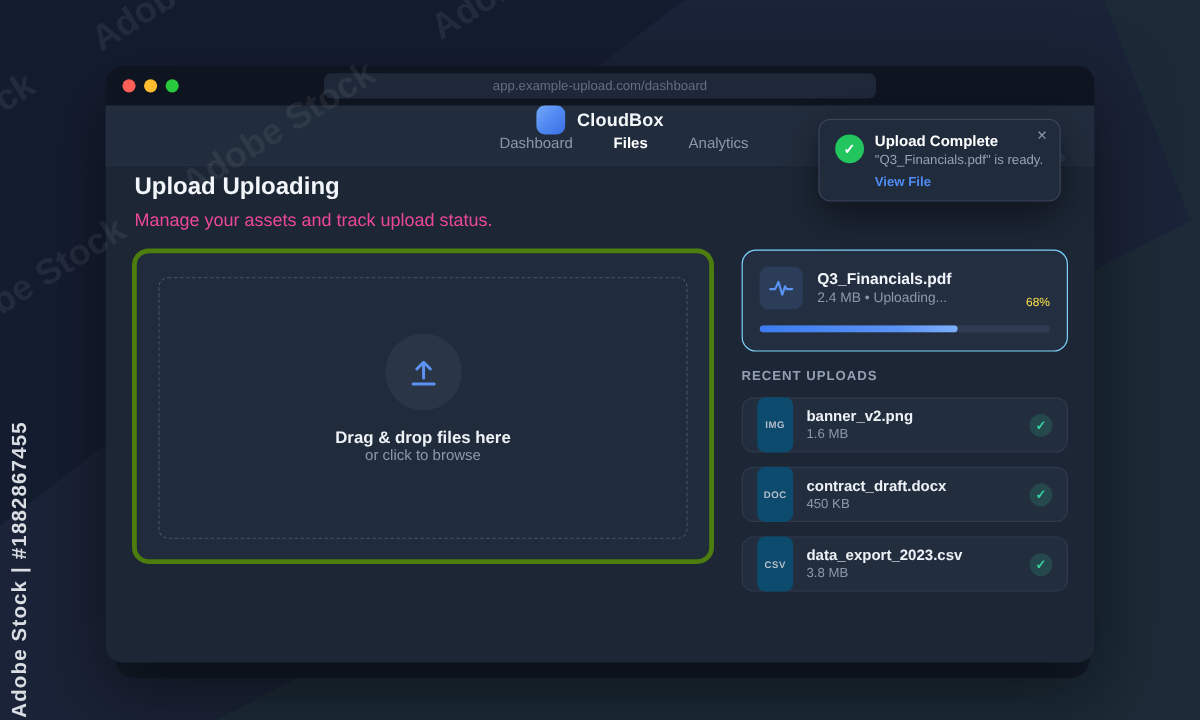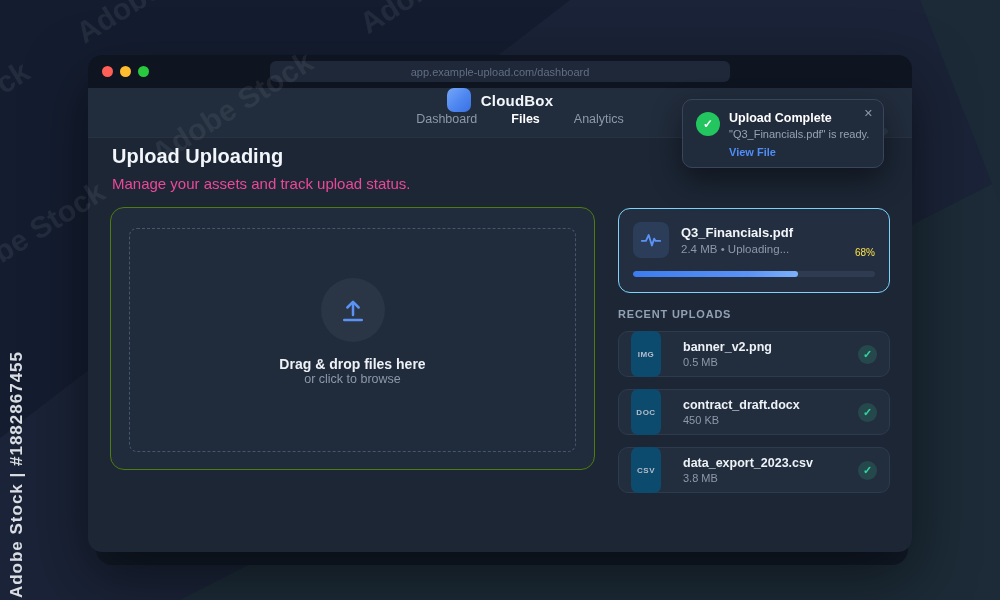--- a/index.html
+++ b/index.html
@@ -45,21 +45,21 @@
   .nav-links { display:flex; gap:34px; margin-left:40px; }
   .nav-link { font-size:12.5px; color:#8d98aa; cursor:pointer; }
   .nav-link.active { color:#ffffff; font-weight:700; }
   .avatar { margin-left:auto; width:26px; height:26px; border-radius:50%; background:#2c394b; }
 
   .page-title { position:absolute; left:24px; top:90px; font-size:20px; font-weight:700; color:#f2f5f9; }
   .page-subtitle { position:absolute; left:24px; top:120px; font-size:15px; color:#ec4899; }
 
   
   .drop-card { position:absolute; left:22px; top:152px; width:485px; height:263px;
-               background:#202b3b; border:1px solid #4d7c0f; border-radius:14px; }
+               background:#202b3b; border:4px solid #4d7c0f; border-radius:14px; }
   .drop-dashed { position:absolute; inset:20px 18px 17px 18px; border:1.5px dashed #46566d;
                  border-radius:8px; display:flex; flex-direction:column; align-items:center;
                  justify-content:center; cursor:pointer; }
   .upload-circle { width:64px; height:64px; border-radius:50%; background:#2a3546;
                    display:flex; align-items:center; justify-content:center; margin-bottom:14px;
                    transform:translateY(-8px); }
   .drop-headline { font-size:14px; font-weight:700; color:#eef2f7; transform:translateY(-8px); }
   .drop-subtext  { font-size:12.5px; color:#8d98aa; margin-top:0; transform:translateY(-8px); }
 
   
@@ -77,21 +77,21 @@
   .progress-fill { height:100%; border-radius:3px;
                    background:linear-gradient(90deg,#3c7cf0 0%,#5b93f5 70%,#7db0fb 100%); }
 
   .recent-heading { margin:15px 0 11px 0; font-size:11px; font-weight:700;
                     letter-spacing:.8px; color:#93a0b4; }
   .recent-item { display:flex; align-items:center; background:#222e3e; border:1px solid #2e3a4e;
                  border-radius:10px; height:46px; padding:0 12px; margin-bottom:12px; cursor:pointer; }
   .badge { width:30px; height:46px; border-radius:7px; background:#0c4a6e; flex:none;
            display:flex; align-items:center; justify-content:center;
            font-size:8px; font-weight:700; letter-spacing:.5px; color:#b6bec9; }
-  .ri-text { margin-left:22px; }
+  .ri-text { margin-left:11px; }
   .ri-name { font-size:12.5px; font-weight:600; color:#eef2f7; }
   .ri-size { font-size:11px; color:#8d98aa; margin-top:2px; }
   .ri-check { margin-left:auto; width:19px; height:19px; border-radius:50%;
               background:rgba(53,212,158,.16); color:#35d49e; font-size:11px; font-weight:700;
               display:flex; align-items:center; justify-content:center; }
 
   
   .toast { position:absolute; left:682px; top:99px; width:202px; height:69px;
            background:#202b3c; border:1px solid #39455a; border-radius:10px;
            box-shadow:0 12px 30px rgba(0,0,0,.45); padding:11px 12px 0 12px; z-index:20; }
@@ -188,21 +188,21 @@
           <div class="progress-fill" style="width: 68%;"></div>
         </div>
       </div>
 
       <div class="recent-heading">RECENT UPLOADS</div>
 
       <div class="recent-item">
         <span class="badge">IMG</span>
         <span class="ri-text">
           <span class="ri-name" style="display:block">banner_v2.png</span>
-          <span class="ri-size" style="display:block">0.5 MB</span>
+          <span class="ri-size" style="display:block">1.6 MB</span>
         </span>
         <span class="ri-check">✓</span>
       </div>
 
       <div class="recent-item">
         <span class="badge">DOC</span>
         <span class="ri-text">
           <span class="ri-name" style="display:block">contract_draft.docx</span>
           <span class="ri-size" style="display:block">450 KB</span>
         </span>

